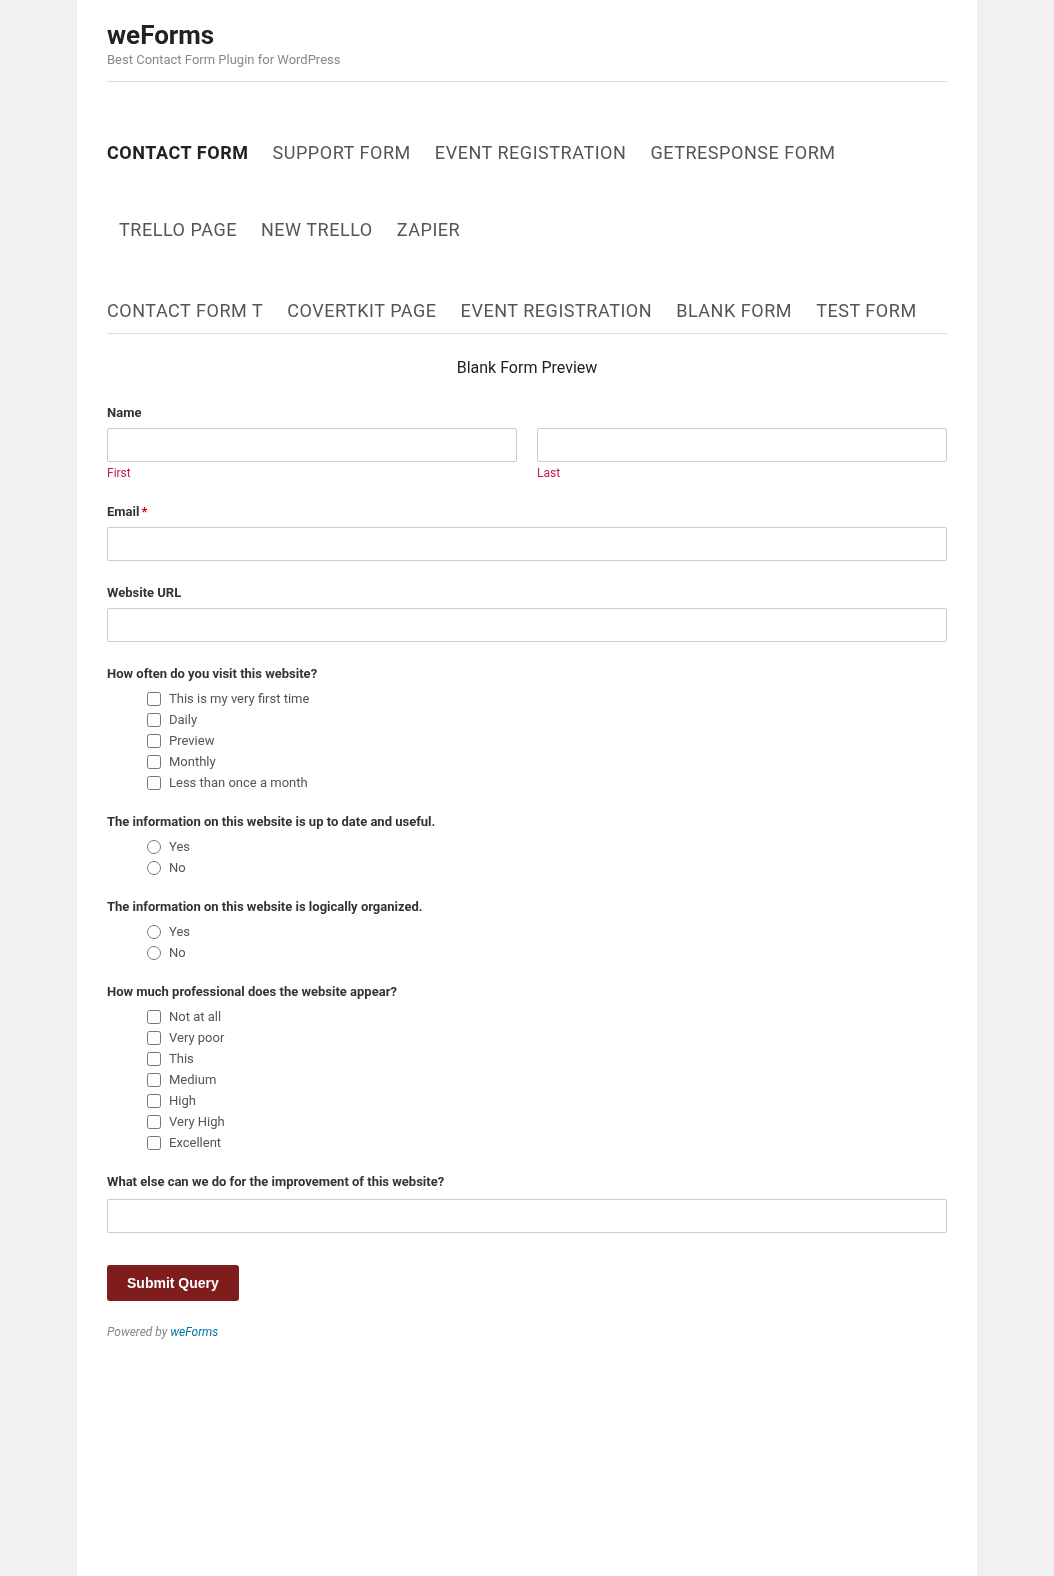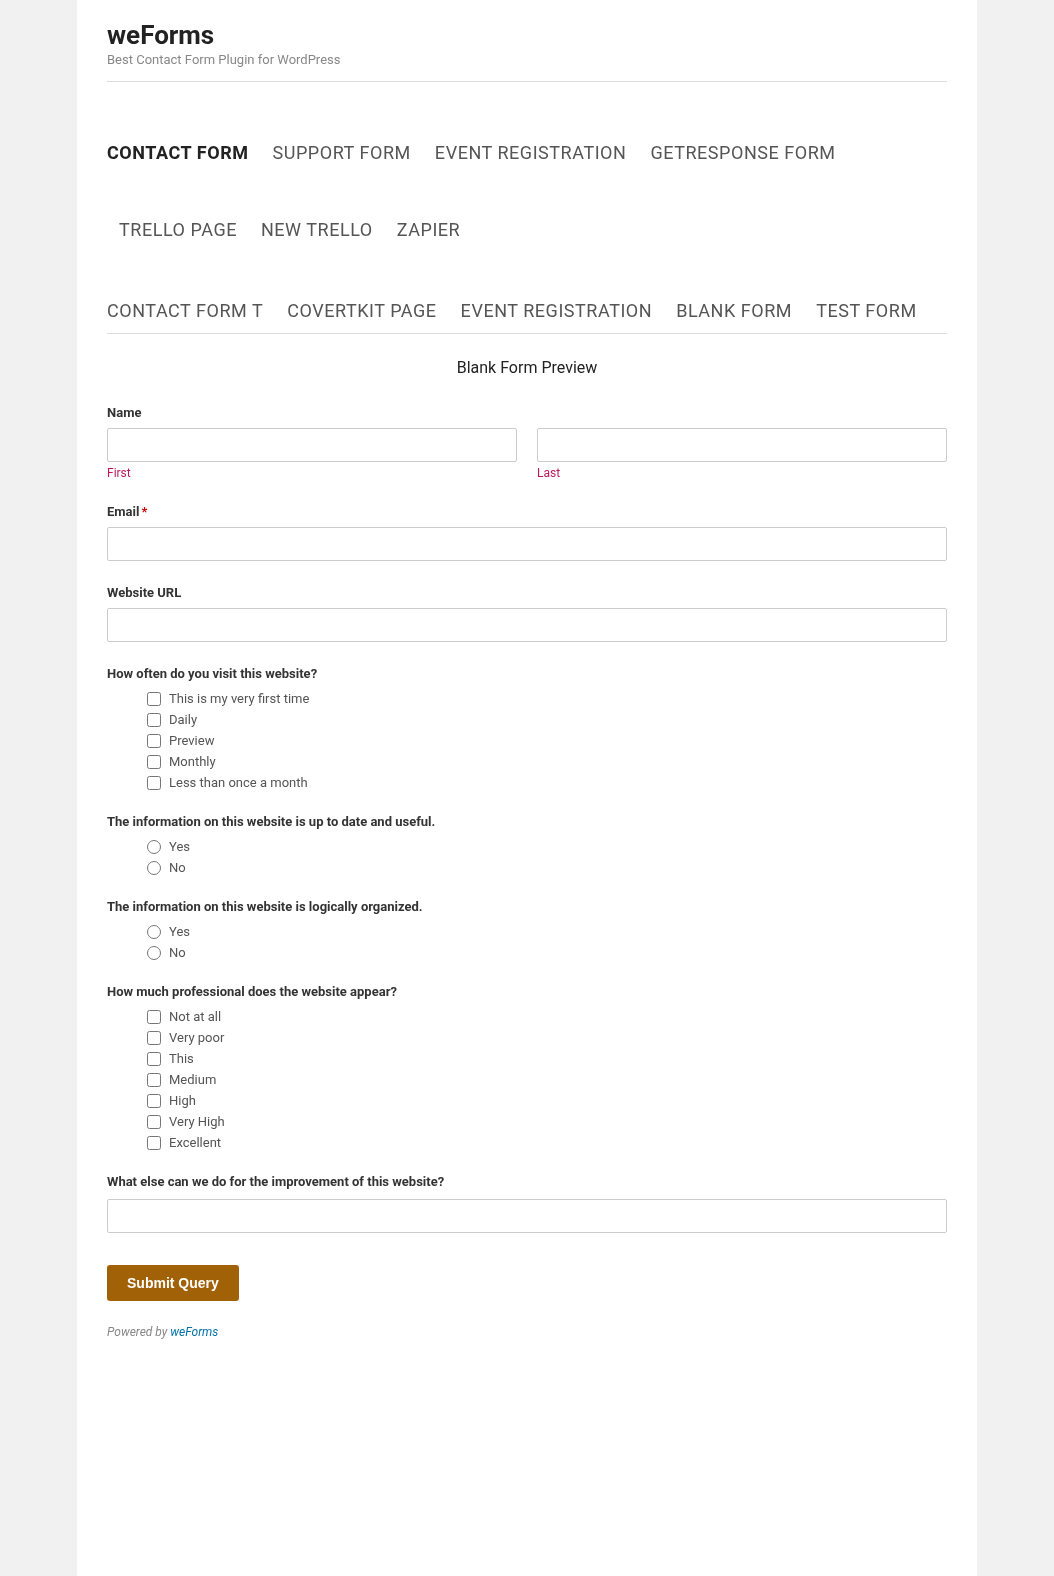--- a/index.html
+++ b/index.html
@@ -129,21 +129,21 @@
       margin-left: 40px;
     }
     .checkbox-item input[type="checkbox"],
     .radio-item input[type="radio"] {
       width: 14px;
       height: 14px;
       margin: 0;
       accent-color: #555;
     }
     .submit-btn {
-      background: #a16207;
+      background: #7f1d1d;
       color: #fff;
       border: none;
       padding: 10px 20px;
       font-size: 14px;
       font-weight: bold;
       border-radius: 3px;
       cursor: pointer;
       margin-top: 8px;
     }
     .powered-by {

